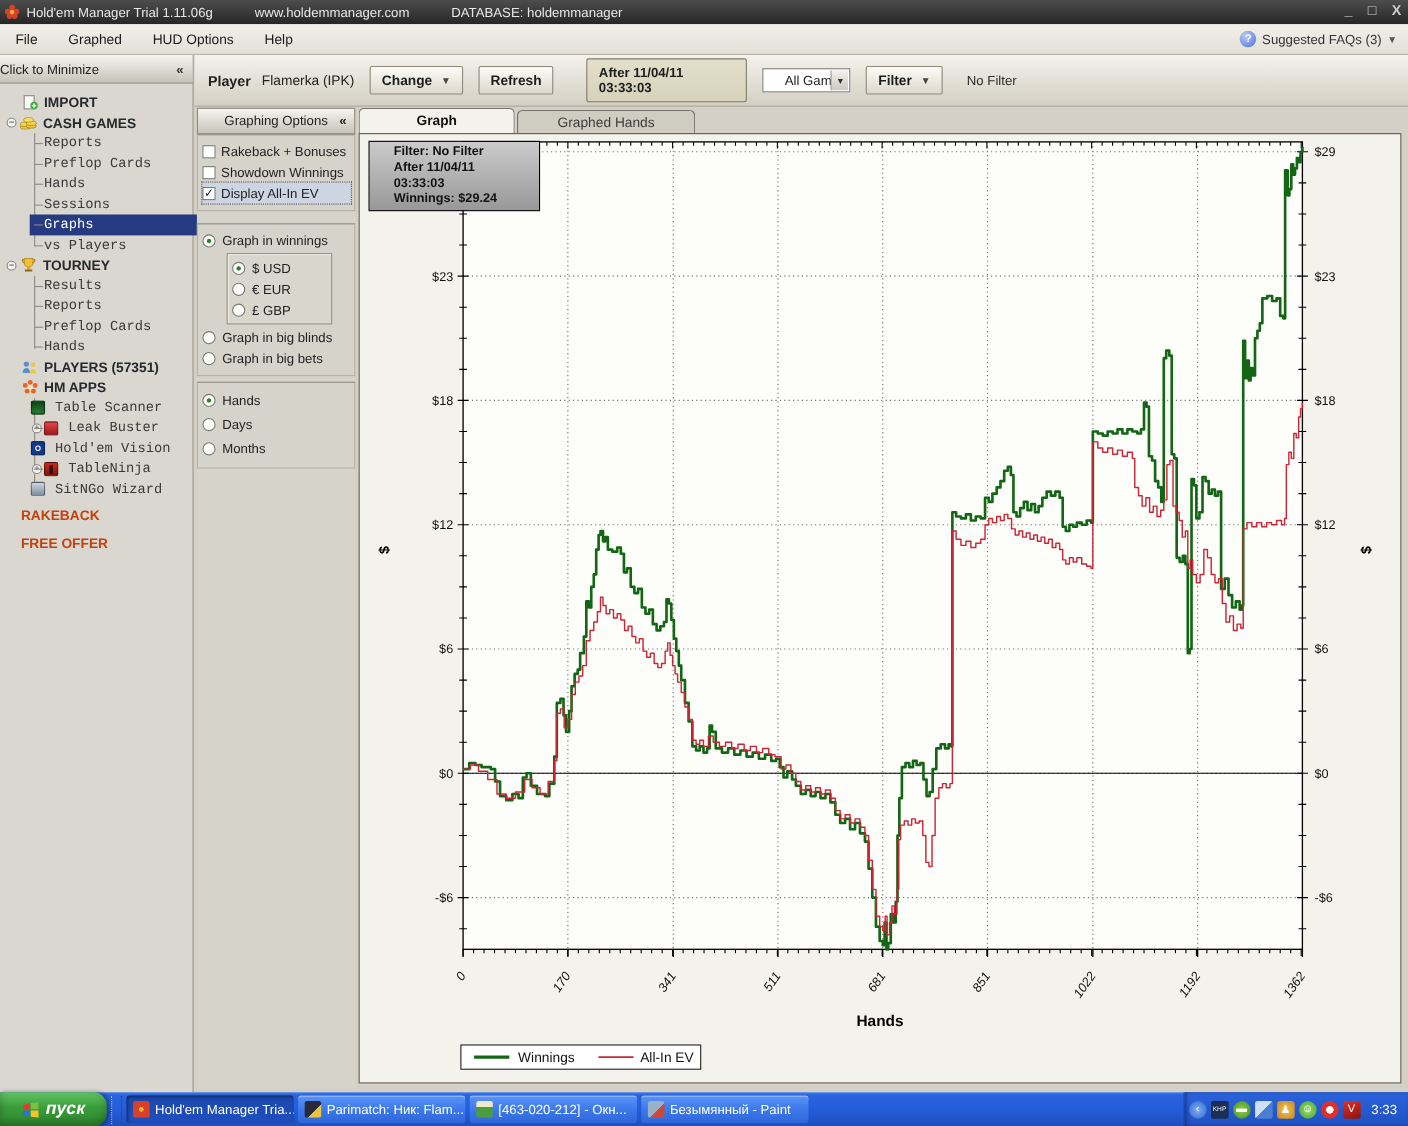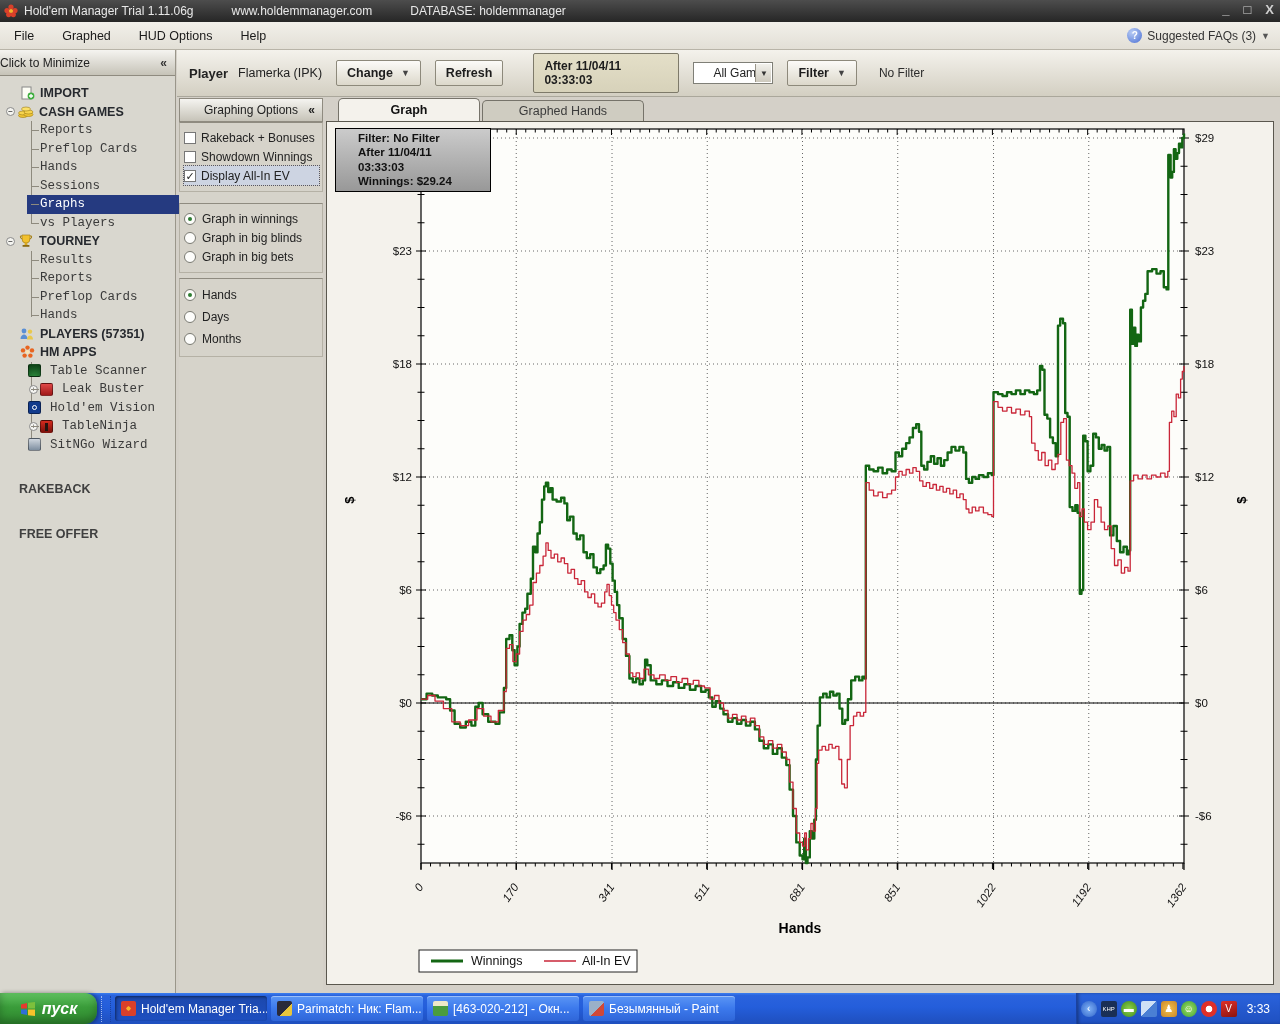--- a/index.html
+++ b/index.html
@@ -41,21 +41,21 @@
   .sb-expander { width:9px; height:9px; border:1px solid #8a8a8a; border-radius:50%;
     background:#f4f4f0; color:#555; font-size:8px; line-height:7px; text-align:center; margin-right:3px; flex:0 0 auto;}
   .sb-ico { width:16px; height:14px; margin-right:5px; flex:0 0 auto; display:inline-flex; align-items:center; justify-content:center;}
   .sb-children { position:relative; margin-left:21px; }
   .sb-children .sb-row { padding-left:13px;font-family:Liberation Mono, monospace; }
   .sb-children .guide { position:absolute; left:4px; top:0; bottom:8px; border-left:1px solid #8e8a7e; }
   .sb-children .sb-row::before { content:""; position:absolute; left:4px; top:9px; width:8px; border-top:1px solid #8e8a7e; }
   .sb-row.selected { background:#253a80; color:#fff; width:168px; }
   .sb-apps .sb-row { padding-left:2px; }
   .app-sq { width:13px; height:13px; border-radius:2px; margin-right:5px; flex:0 0 auto; border:1px solid rgba(0,0,0,.4); position:relative;}
-  .sb-bottom { font-weight:bold; color:#404040; margin-top:26px; }
+  .sb-bottom { font-weight:bold; color:#c2410c; margin-top:6px; }
 
   
   .toolbar { position:absolute; left:177px; top:50px; width:1103px; height:47px;
     background:linear-gradient(#f4f2ec,#d3cfc2); border-bottom:1px solid #aaa79b;
     display:flex; align-items:center; font-size:13px; color:#222; }
   .toolbar .lbl-b { font-weight:bold; margin-left:12px; }
   .toolbar .pname { margin-left:10px; font-size:12.5px; }
   .tbtn { margin-left:14px; padding:5px 10px; background:linear-gradient(#fcfbf8,#dcd8cb);
     border:1px solid #8d897b; border-radius:2px; font-weight:bold; font-size:12.5px;
     display:inline-flex; align-items:center; gap:8px; color:#1d1d1d; }
@@ -85,21 +85,21 @@
     border-radius:50%; background:#2e7d32; }
   .subbox { margin:2px 0 2px 22px; width:96px; border:1px solid #989488;
     box-shadow:1px 1px 0 #f0efe9 inset; padding:3px 4px; background:#d9d6cd; }
 
   
   .gpanel { position:absolute; left:326px; top:121px; width:948px; height:864px;
     background:#f4f2ec; border:1px solid #5a574e; }
   .tabs { position:absolute; left:326px; top:98px; height:23px; display:flex; align-items:flex-end; }
   .tab { border:1px solid #76736a; border-bottom:none; border-radius:5px 5px 0 0;
     display:flex; align-items:center; justify-content:center; font-size:12.5px; }
-  .tab.active { width:142px; height:23px; background:#f4f2ec; font-weight:bold; color:#111; margin-left:12px; z-index:3;}
+  .tab.active { width:142px; height:23px; background:#f4f2ec; font-weight:bold; color:#111; z-index:3;}
   .tab.inactive { width:162px; height:21px; background:#cfccc1; color:#3c3c3c; margin-left:2px; z-index:1;}
   #chart { position:absolute; left:0; top:0; }
   .tooltip { position:absolute; left:8px; top:6px; width:156px;
     background:linear-gradient(#cbcbcb,#989898); border:1px solid #000;
     font-size:11.5px; font-weight:bold; color:#111; padding:2px 22px; line-height:1.25; z-index:5;}
 
   
   .taskbar { position:absolute; left:0; top:993px; width:1280px; height:31px;
     background:linear-gradient(#3a7ef0 0%,#2a63dd 8%,#245edb 45%,#1f50c0 95%); display:flex; align-items:center; }
   .startbtn { width:97px; height:31px; border-radius:0 12px 12px 0;
@@ -359,20 +359,34 @@
         <div class="chkrow hl">
           <span class="chk">✓</span>
           <span>Display All-In EV</span>
         </div>
       </div>
     <div style="height:11px"></div>
     <div class="grp" id="opt-graphin">
         <div class="radrow">
           <span class="rad sel"></span>
           <span>Graph in winnings</span>
+        </div>
+        <div class="subbox">
+          <div class="radrow">
+            <span class="rad sel"></span>
+            <span>$ USD</span>
+          </div>
+          <div class="radrow">
+            <span class="rad"></span>
+            <span>€ EUR</span>
+          </div>
+          <div class="radrow">
+            <span class="rad"></span>
+            <span>£ GBP</span>
+          </div>
         </div>
         <div class="radrow">
           <span class="rad"></span>
           <span>Graph in big blinds</span>
         </div>
         <div class="radrow">
           <span class="rad"></span>
           <span>Graph in big bets</span>
         </div>
       </div>

